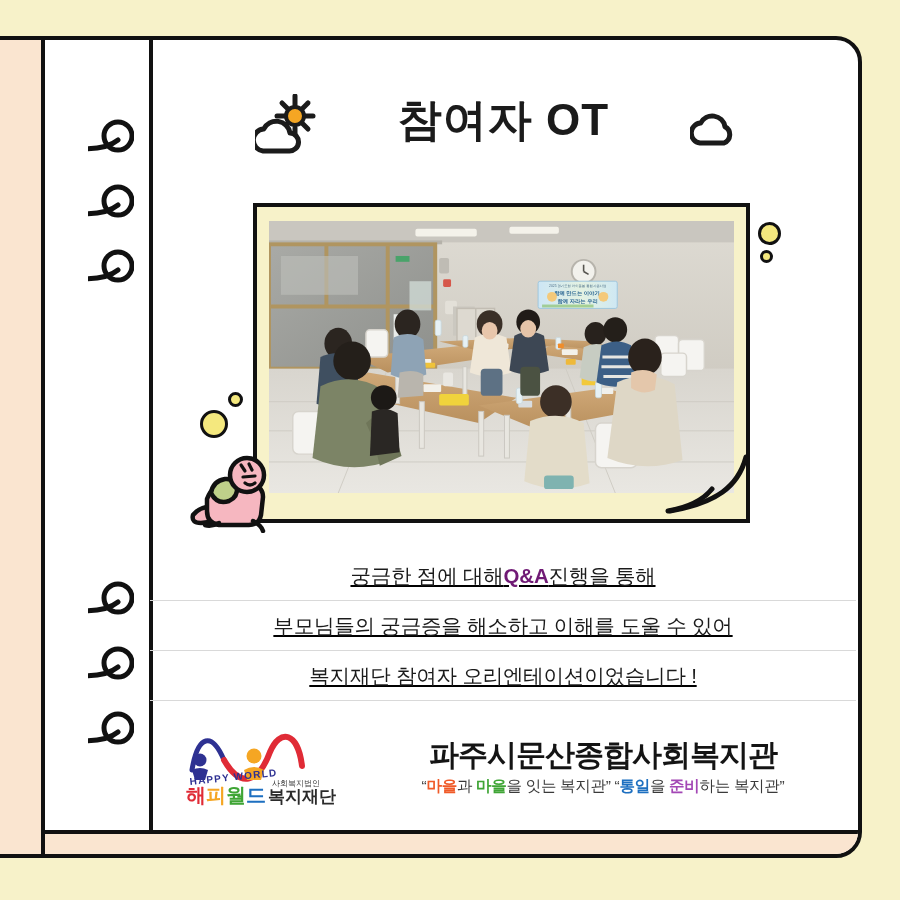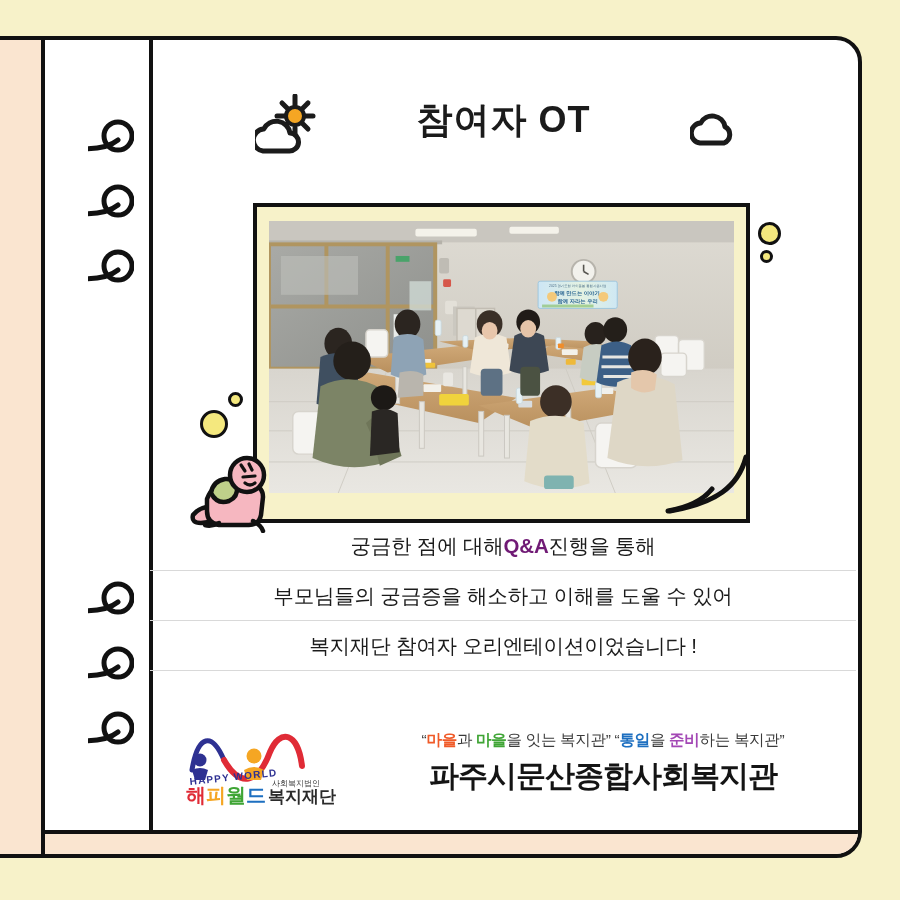--- a/index.html
+++ b/index.html
@@ -61,21 +61,21 @@
   
   #header{
     position:absolute;
     left:145px; top:86px;
     width:717px; height:80px;
   }
   #title{
     position:absolute;
     left:0; right:0; top:0;
     text-align:center;
-    font-size:36px;
+    font-size:44px;
     font-weight:bold;
     color:#1b1b1b;
     letter-spacing:1px;
     line-height:68px;
   }
   #sun-cloud-icon{position:absolute;left:110px;top:8px;}
   #cloud-icon-right{position:absolute;left:545px;top:22px;}
 
   
   #photo-frame{
@@ -107,22 +107,23 @@
   #blob-l2{left:228px;top:392px;width:15px;height:15px;}
   #blob-r1{left:758px;top:222px;width:23px;height:23px;}
   #blob-r2{left:760px;top:250px;width:13px;height:13px;}
 
   
   #baby{position:absolute;left:185px;top:443px;width:95px;height:90px;}
 
   
   #captions{
     position:absolute;
-    left:150px; top:521px;
+    left:150px; top:551px;
     width:706px;
+    text-decoration:underline;
   }
   .cap-row{
     height:49px;
     display:flex;align-items:center;justify-content:center;
     font-size:20.5px;
     color:#1b1b1b;
     letter-spacing:-0.2px;
   }
   .cap-row + .cap-row{border-top:1.5px solid #d9d9d9;}
   .cap-row:last-child{border-bottom:1.5px solid #d9d9d9;}
@@ -475,18 +476,18 @@
         <text x="24" y="76" fill="#F5A623">피</text>
         <text x="44" y="76" fill="#3FA535">월</text>
         <text x="64" y="76" fill="#1D6FC0">드</text>
       </g>
       <text x="90" y="60" font-size="8" fill="#3a3a3a" font-family="sans-serif">사회복지법인</text>
       <text x="86" y="76" font-size="17" font-weight="bold" fill="#2b2b2b" font-family="sans-serif">복지재단</text>
     </svg>
   </div>
 
   <div id="org-block">
+    <div id="org-name">파주시문산종합사회복지관</div>
     <div id="tagline">
       <span class="q">“</span><span class="t-orange">마을</span><span>과 </span><span class="t-green">마을</span><span>을 잇는 복지관</span><span class="q">”</span>&nbsp;<span class="q">“</span><span class="t-blue">통일</span><span>을 </span><span class="t-purple">준비</span><span>하는 복지관</span><span class="q">”</span>
     </div>
-    <div id="org-name">파주시문산종합사회복지관</div>
   </div>
 </div>
 
 </body></html>

